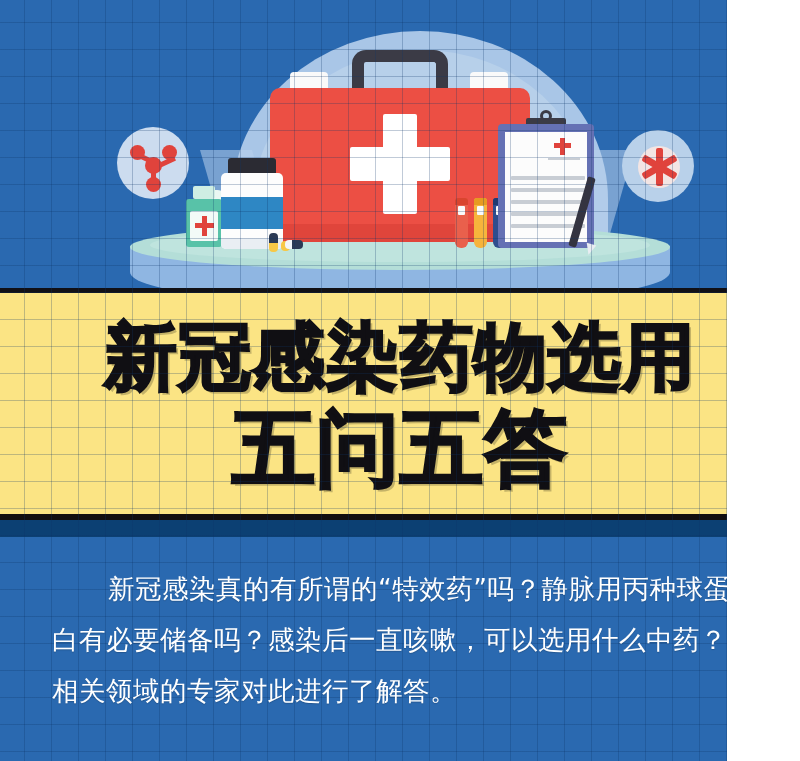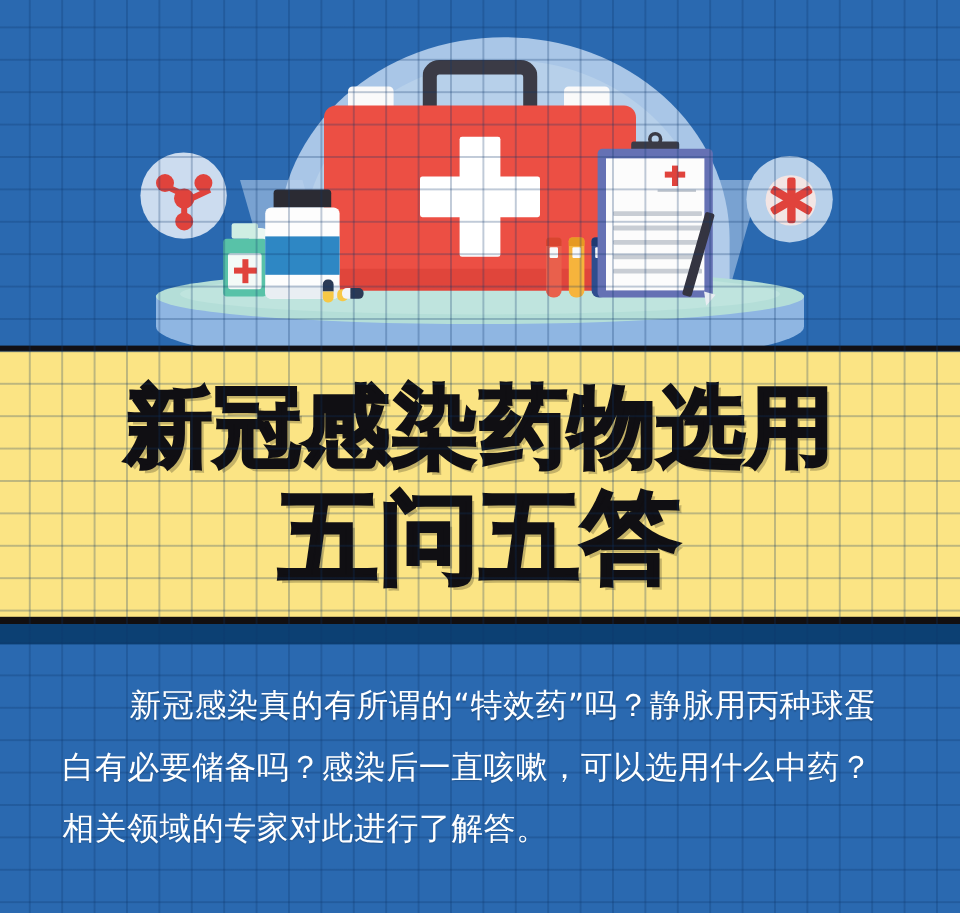--- a/index.html
+++ b/index.html
@@ -4,21 +4,21 @@
 <title>新冠感染药物选用 五问五答</title>
 <style>
   * { box-sizing: border-box; margin: 0; padding: 0; }
   html, body {
     width: 800px; height: 761px;
     font-family: "DejaVu Sans", "Liberation Sans", sans-serif;
     overflow: hidden;
   }
   #poster {
     position: relative;
-    width: 800px; height: 761px;
+    width: 727px; height: 761px;
     background: #2a69b0;
     overflow: hidden;
   }
   
   .grid-overlay {
     position: absolute; inset: 0;
     background-image:
       linear-gradient(to right, rgba(12,52,104,0.26) 0 1.5px, transparent 1.5px 100%),
       linear-gradient(to bottom, rgba(12,52,104,0.26) 0 1.5px, transparent 1.5px 100%);
     background-size: 27px 27px;

